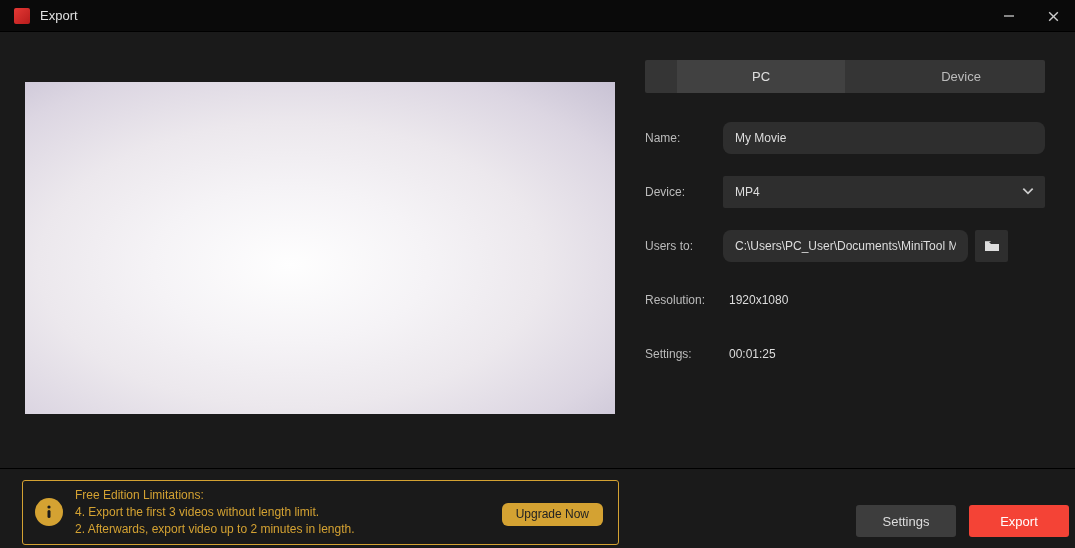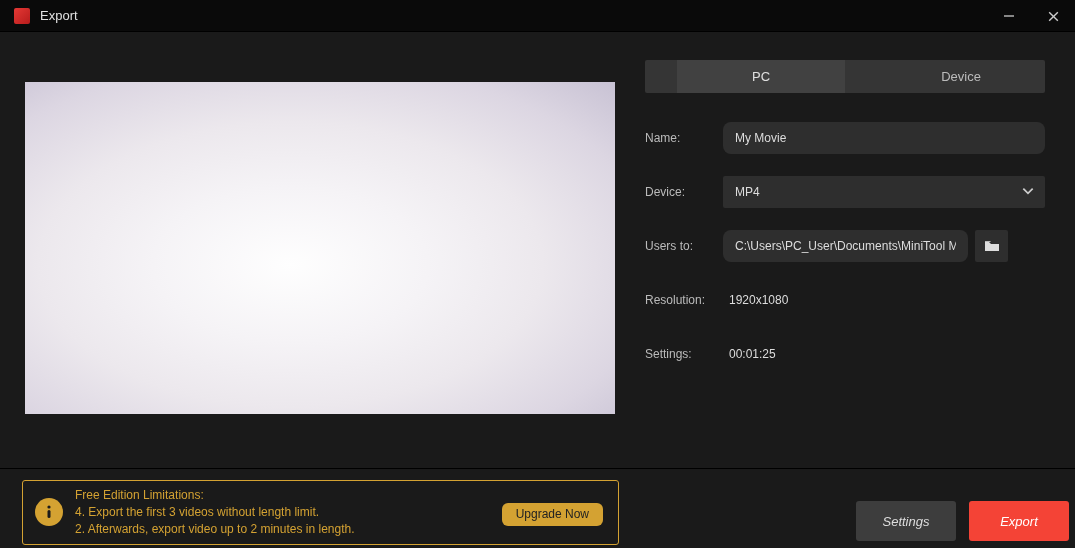--- a/index.html
+++ b/index.html
@@ -223,28 +223,27 @@
       display: flex;
       align-items: center;
     }
     .footer-buttons {
       display: flex;
       gap: 13px;
       margin-top: 18px;
     }
     .btn {
       width: 100px;
-      height: 40px;
+      height: 32px;
       border-radius: 3px;
       font-size: 13px;
       display: flex;
       align-items: center;
       justify-content: center;
       cursor: pointer;
-      font-style: italic;
     }
     .btn-settings {
       background: #3d3d3d;
       color: #ddd;
     }
     .btn-export {
       background: #f44336;
       color: #fff;
     }
   </style>

